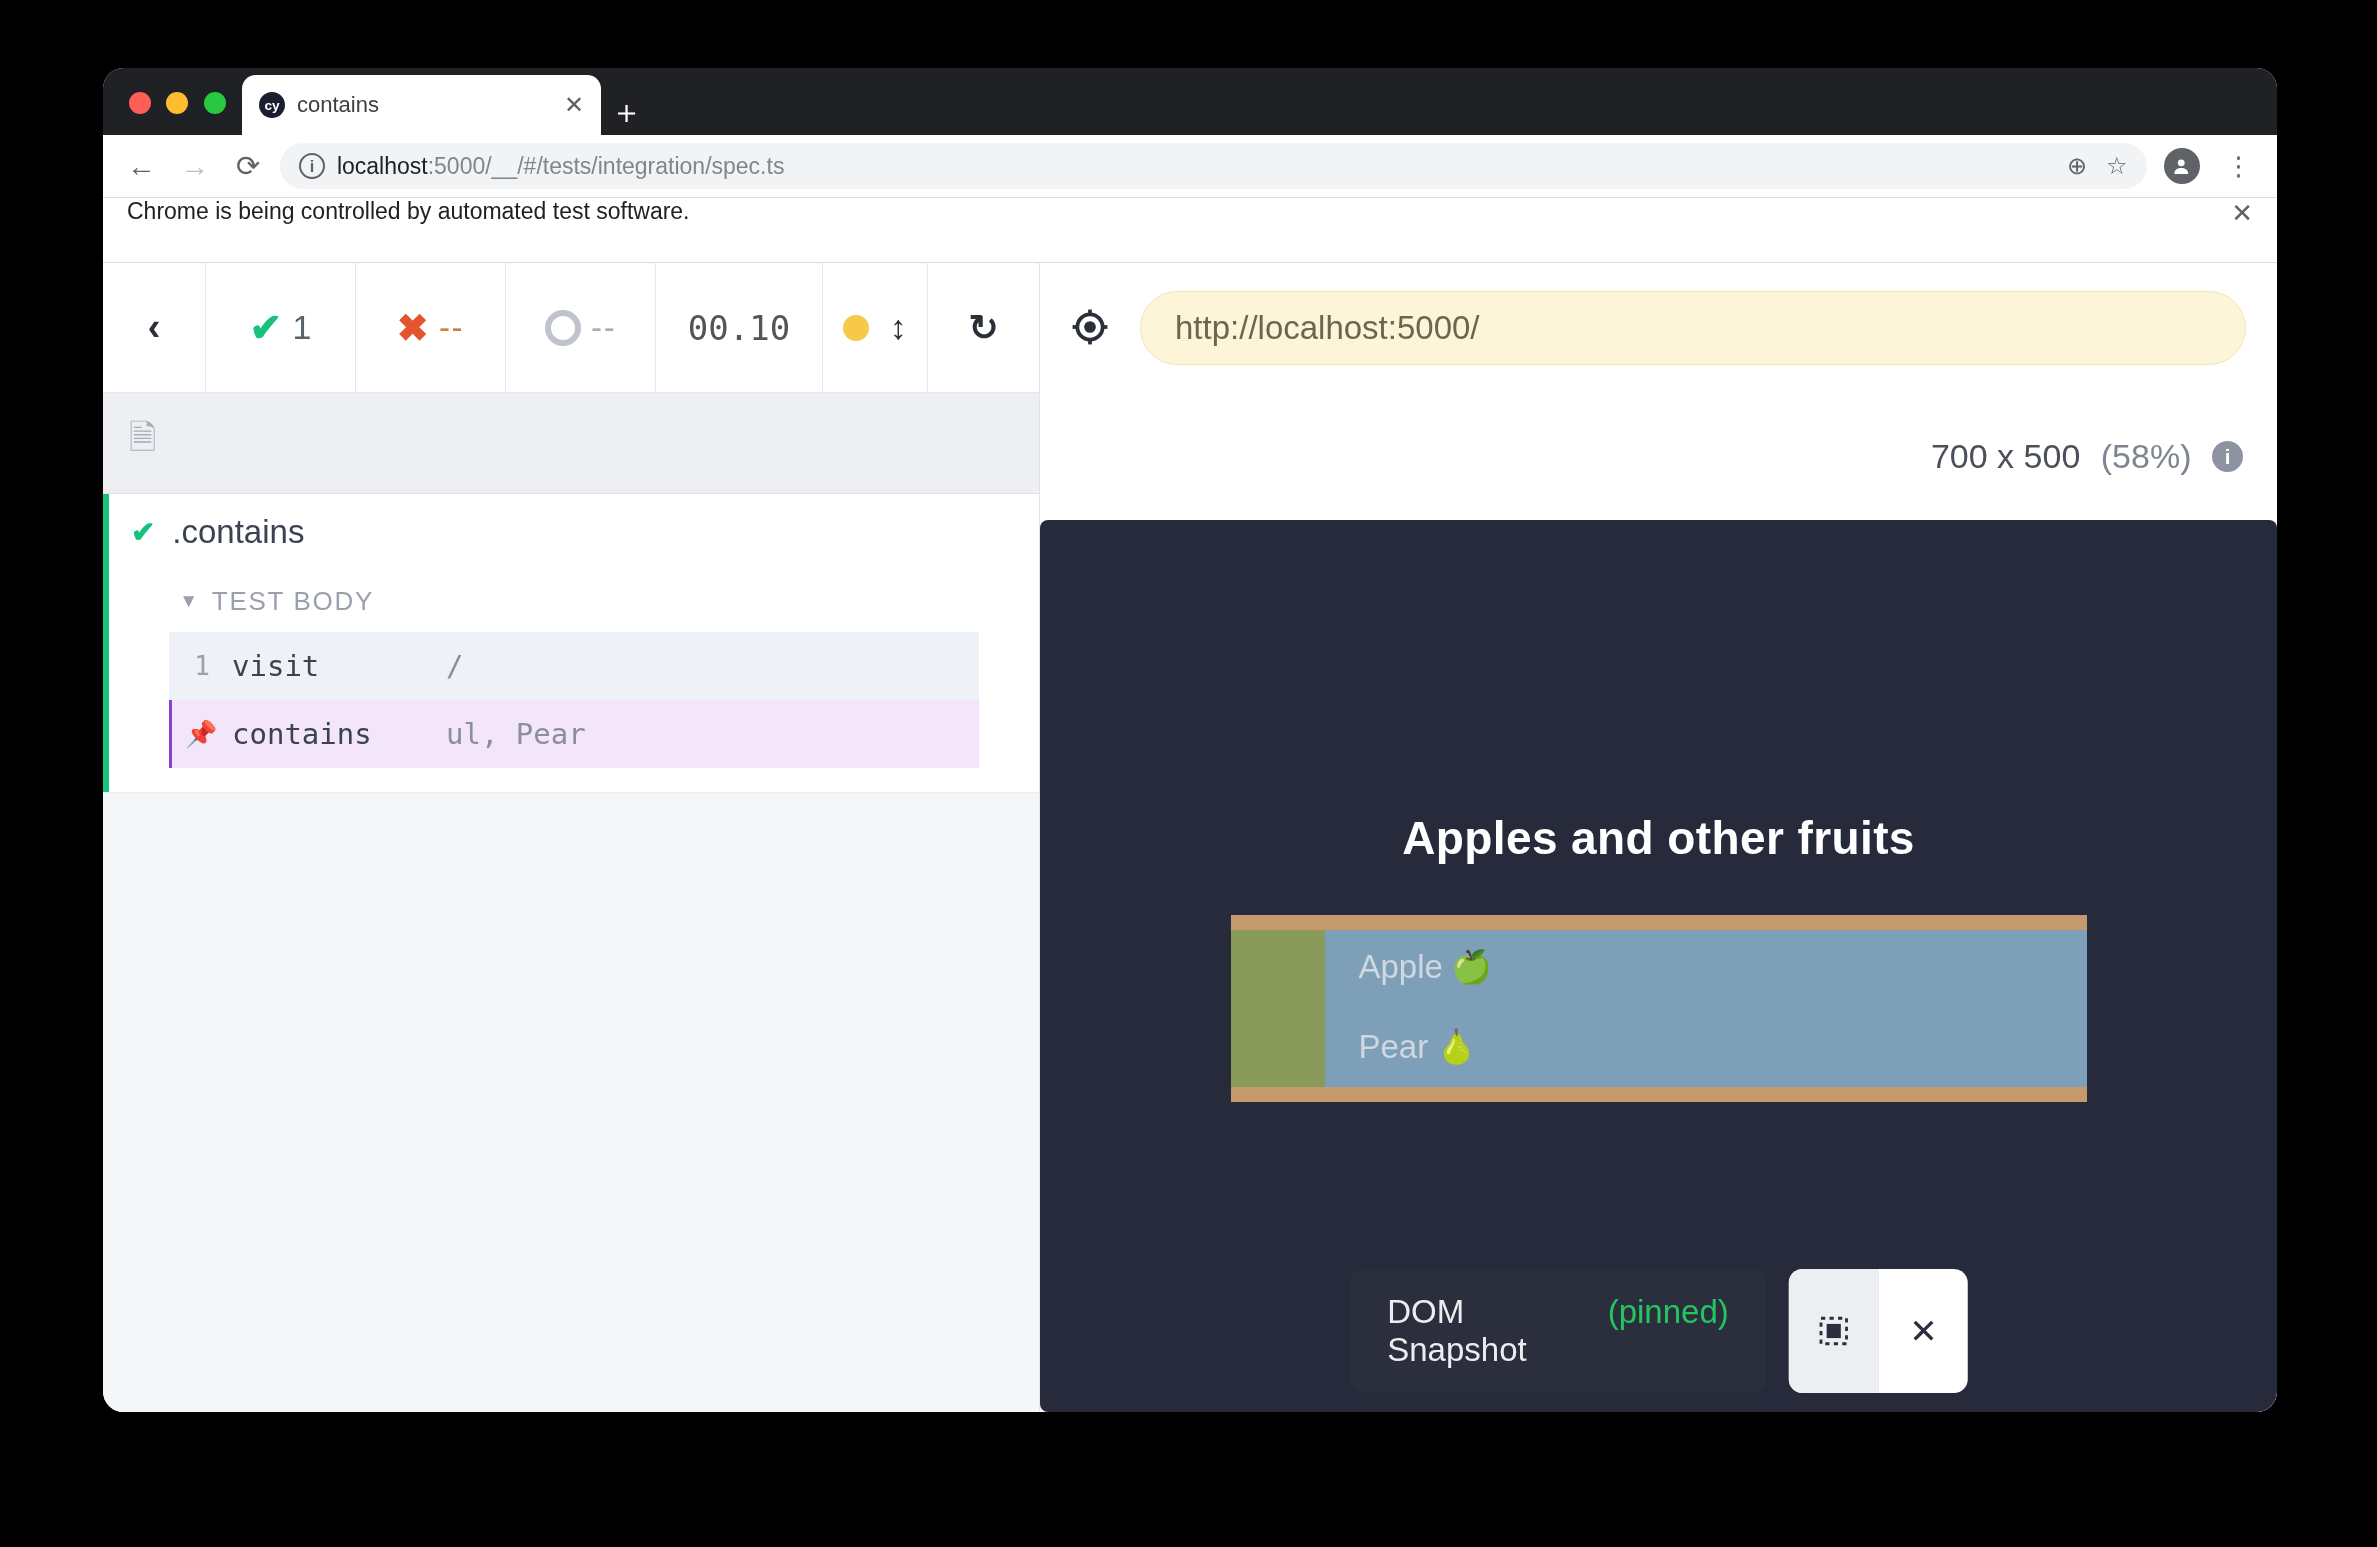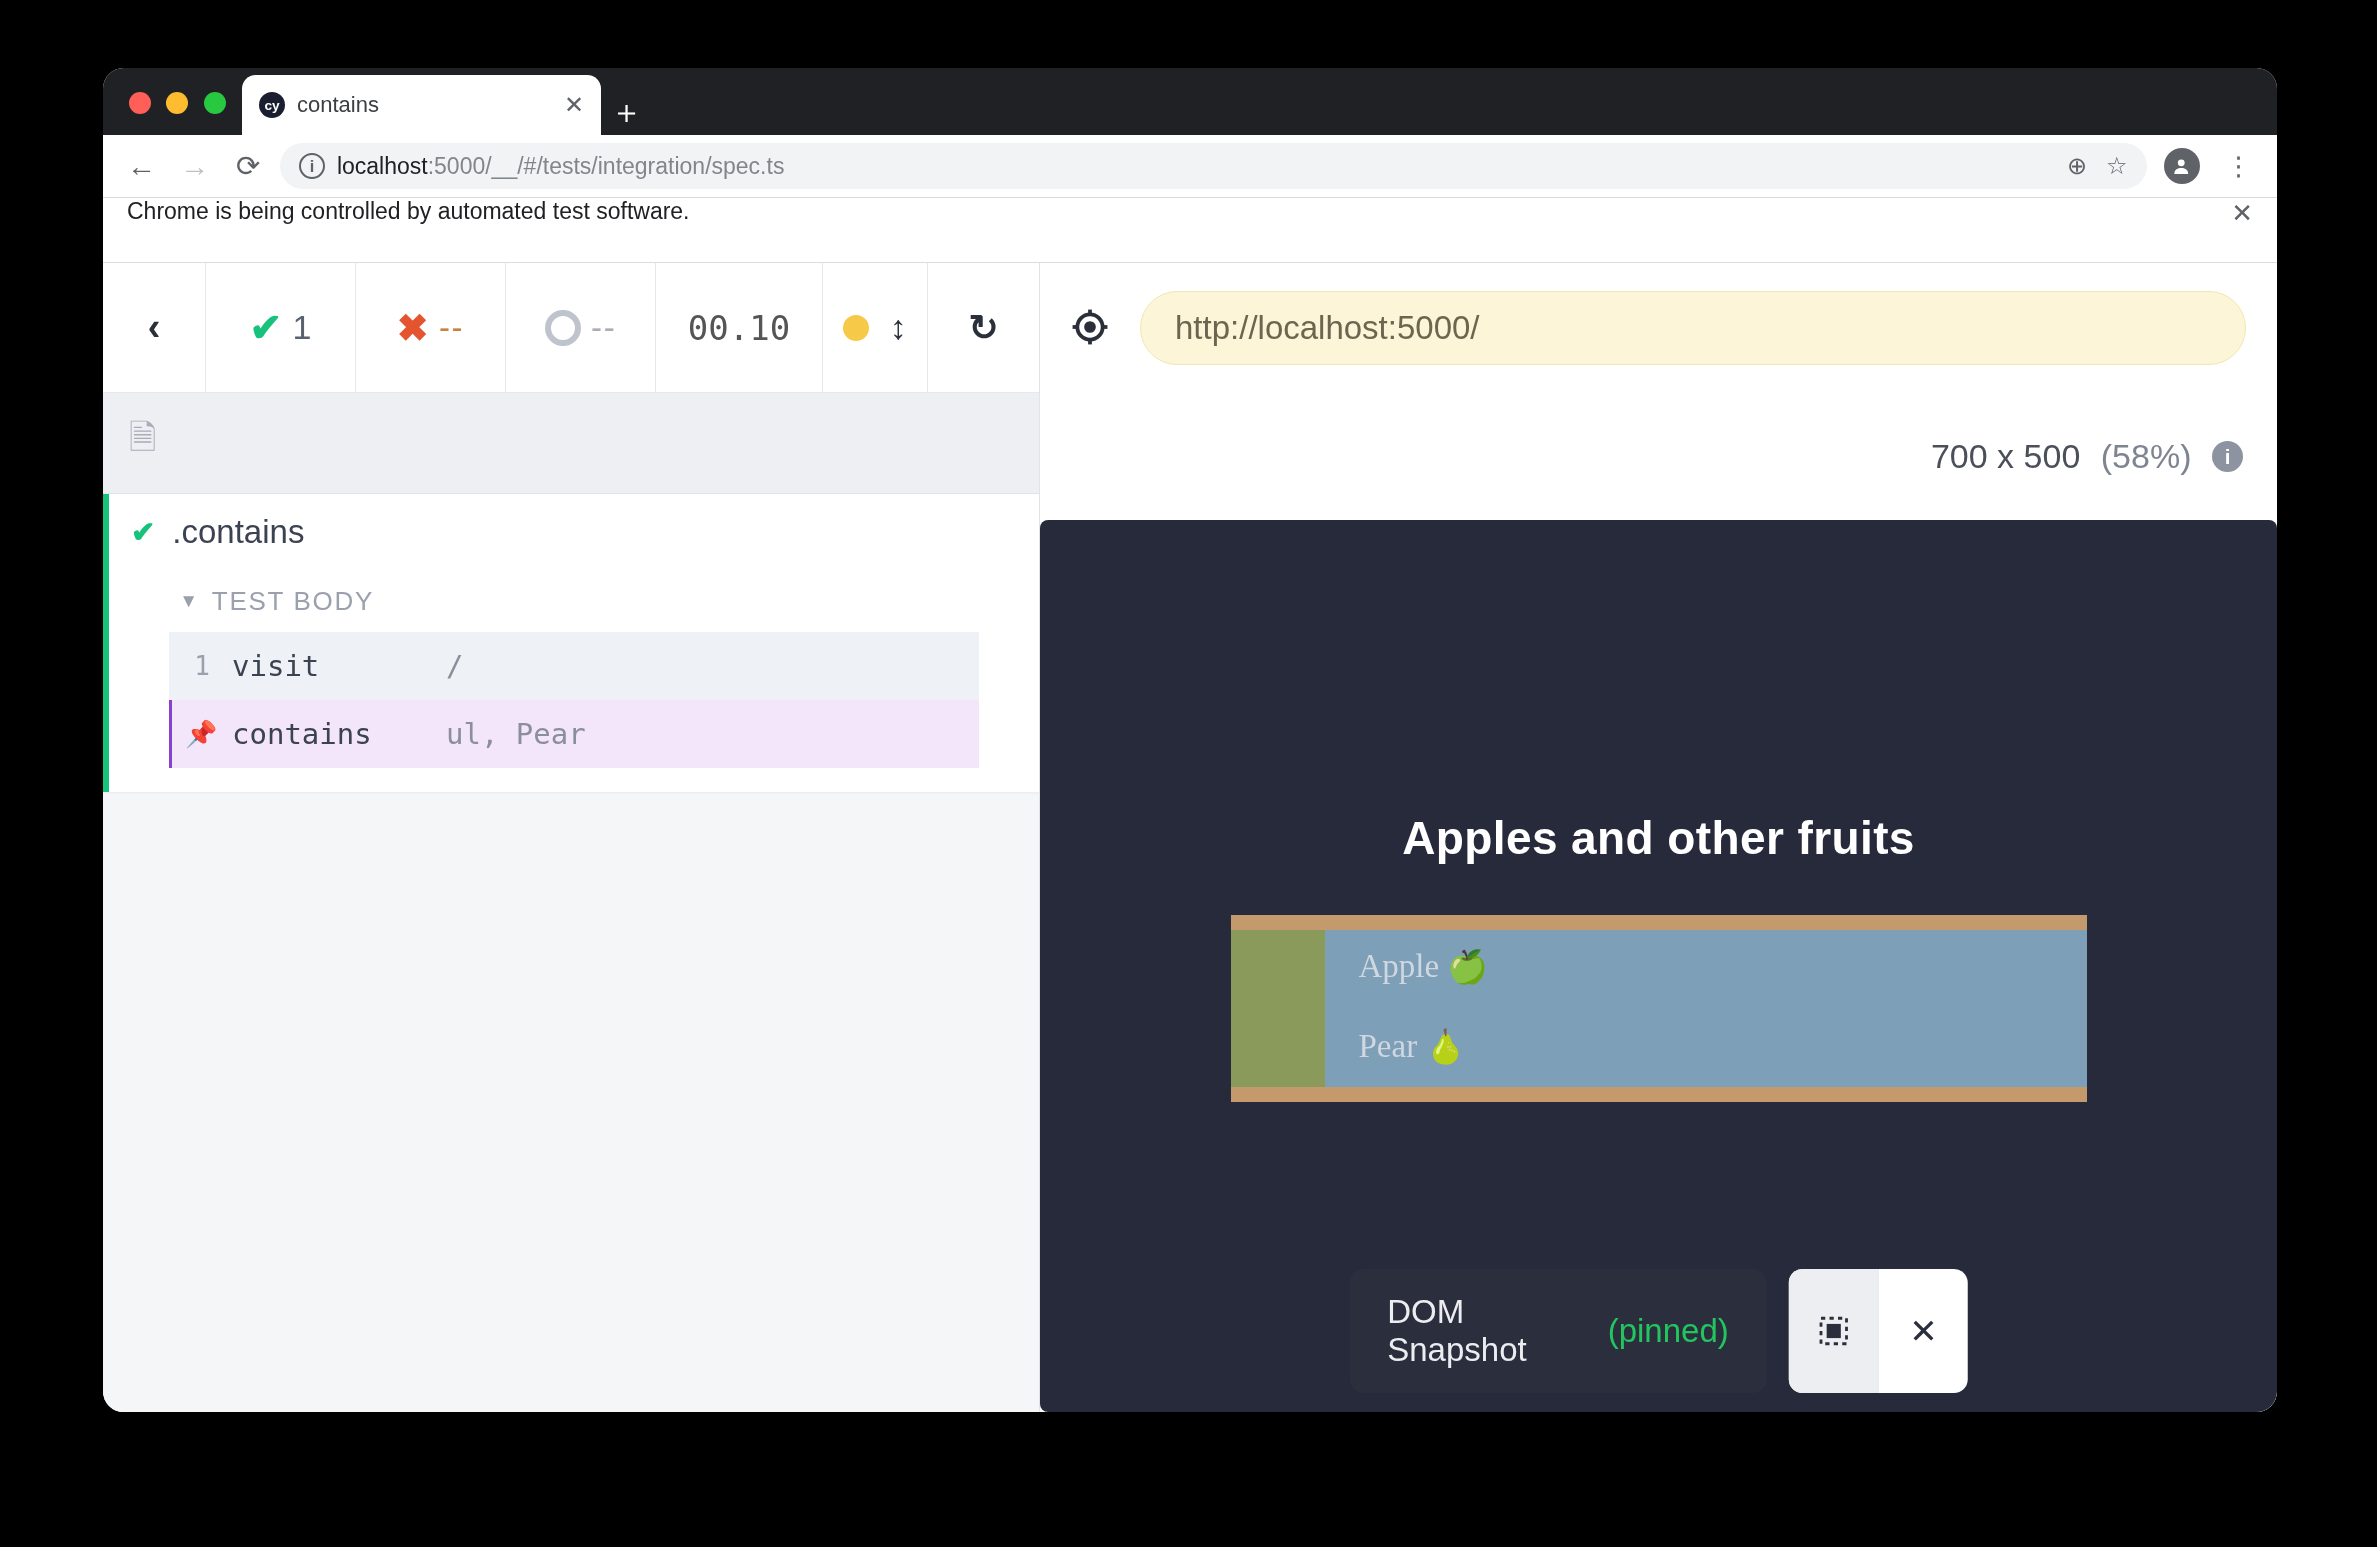--- a/index.html
+++ b/index.html
@@ -218,32 +218,32 @@
     display: flex;
   }
   .ul-olive {
     width: 94px; background: #8a9a5b; height: 100%;
   }
   .ul-blue {
     flex: 1; background: #7d9fb8;
     padding: 17px 34px 20.5px 34px;
     display: flex; flex-direction: column; gap: 41px;
   }
-  .li-item { color: #cfd7e0; font-size: 33px; display: flex; align-items: center; gap: 8.6px; font-family: Liberation Serif, serif;}
+  .li-item { color: #cfd7e0; font-size: 33px; display: flex; align-items: center; gap: 8.6px;}
   .apple-emoji { color: #7cc97b;}
   .pear-emoji { color: #d2d99e;}
   
   .dock {
     position: absolute; bottom: 19px; left: 50%; transform: translateX(-50%);
     display: flex; align-items: stretch; gap: 22px;
   }
   .dock-pill {
     background: #2b2e3d; color: #ecedf1;
     border-radius: 13.7px; padding: 24px 38px;
-    font-size: 33px; display: flex; align-items: center; gap: 12px;
+    font-size: 33px; display: flex; align-items: flex-start; gap: 12px;
   }
   .dock-pill .pinned { color: #22c55e;}
   .dock-actions {
     background: #fff; border-radius: 13.7px;
     display: flex; overflow: hidden;
   }
   .dock-btn {
     width: 94px; display: flex; align-items: center; justify-content: center;
     font-size: 34px; color: #2b2e3d;
   }

